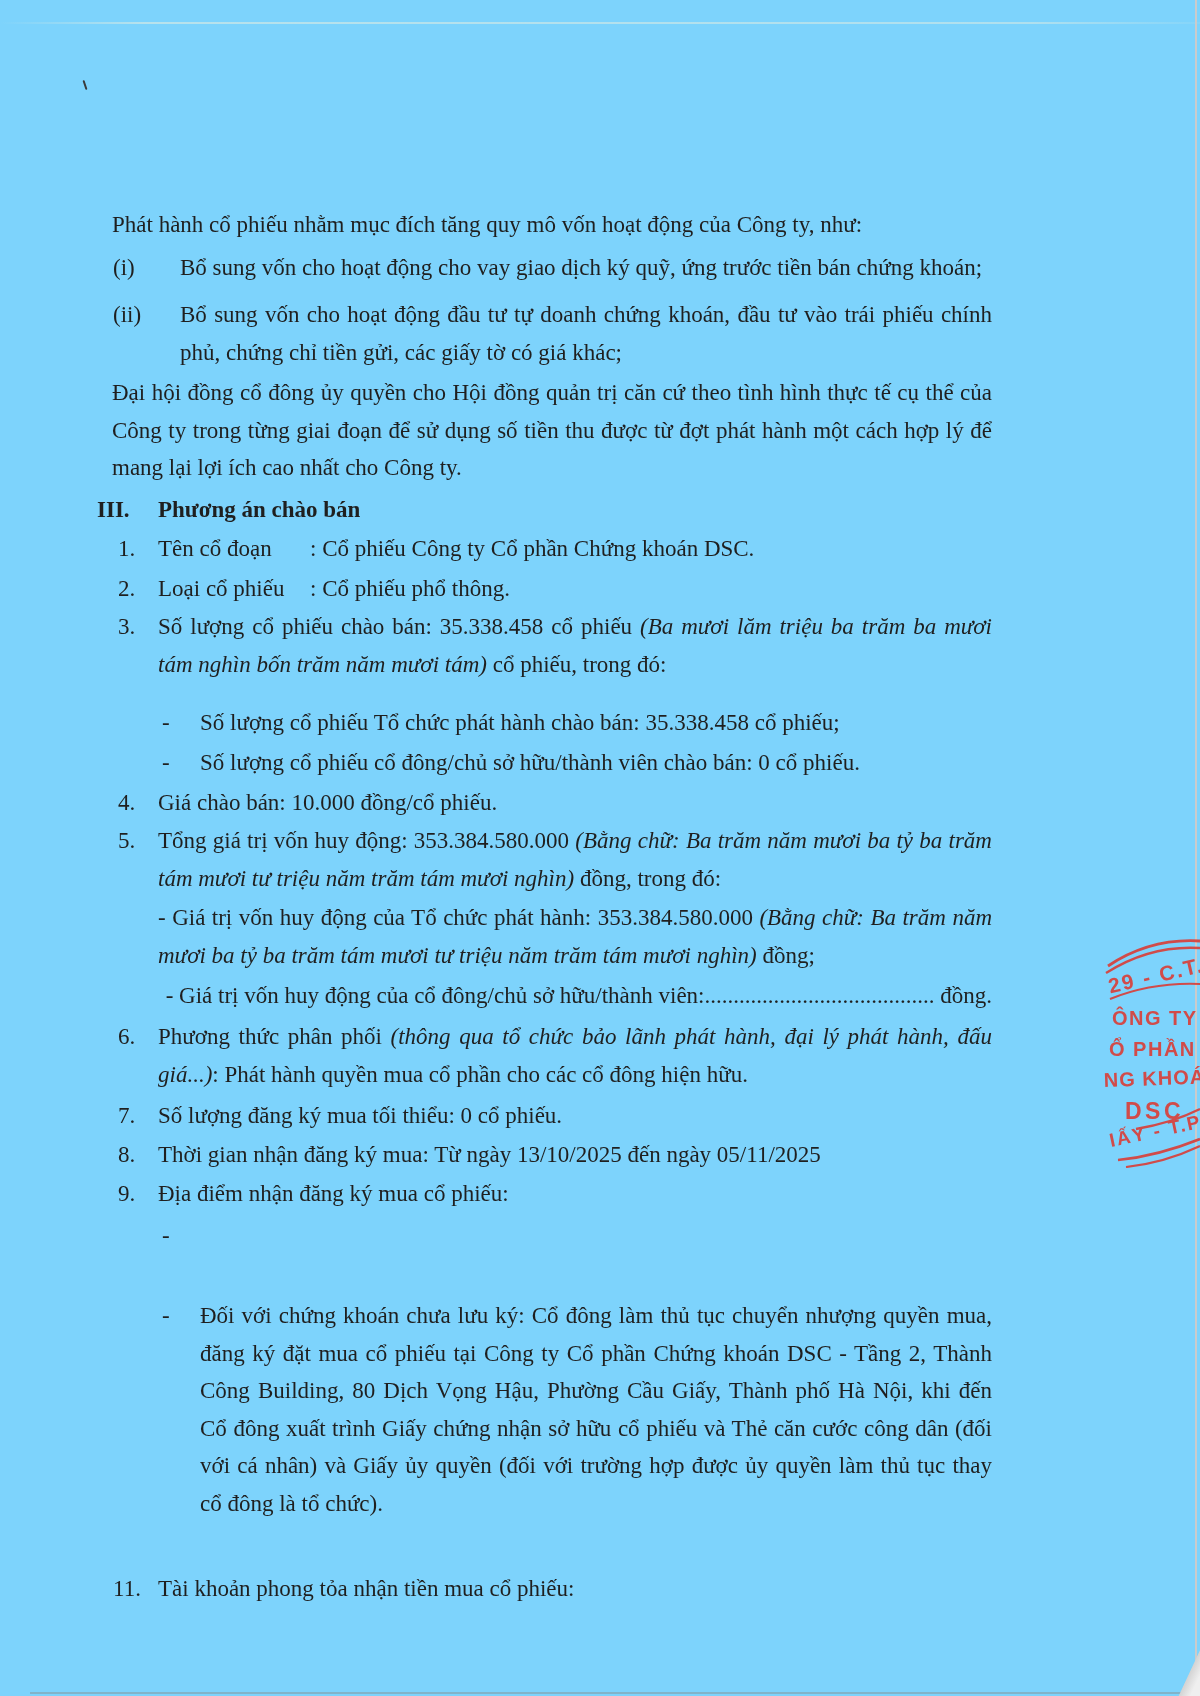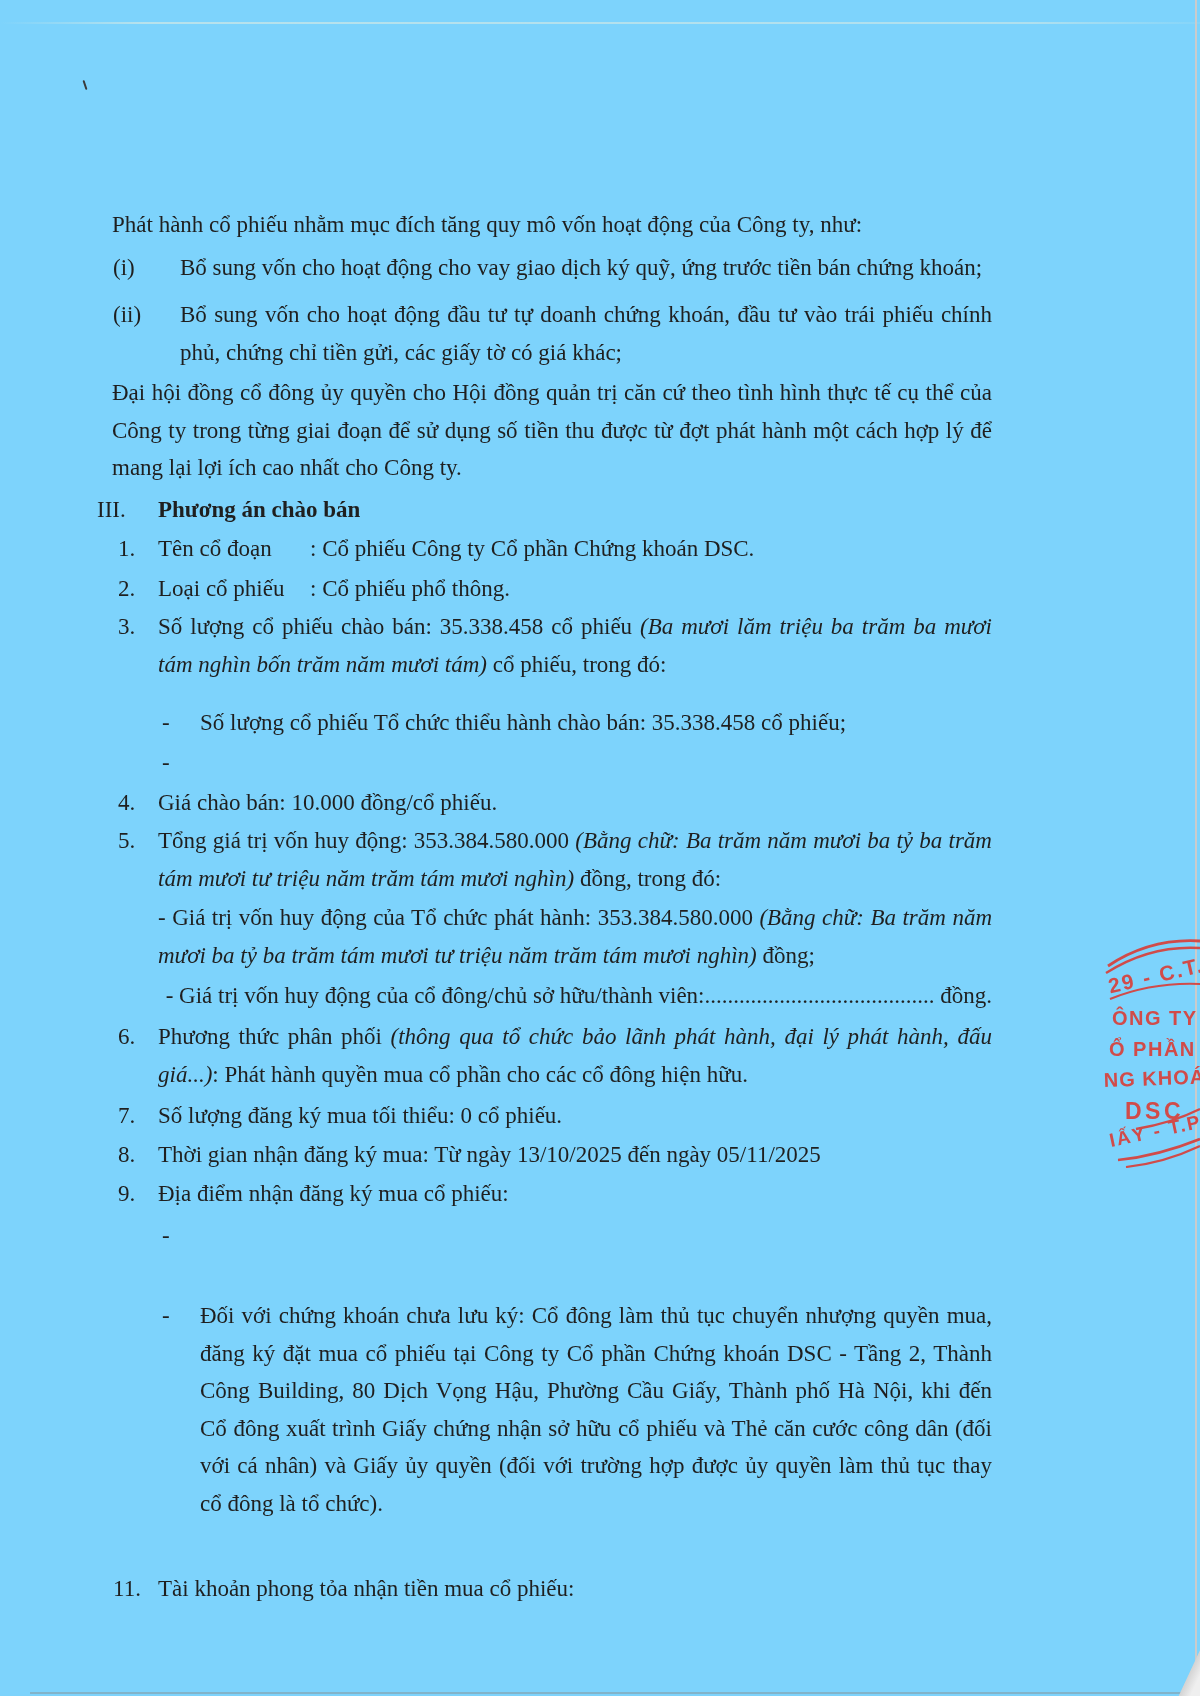--- a/index.html
+++ b/index.html
@@ -12,21 +12,21 @@
   .num-item{left:158px;width:834px;text-align:justify;}
   .roman-item{left:180px;width:812px;text-align:justify;}
   .dash-item{left:200px;width:792px;text-align:justify;}
   .sub-line{left:158px;width:834px;text-align:justify;}
   .marker{position:absolute;top:0;}
   .num-item .marker{left:-40px;}
   .num-item.wide .marker{left:-45px;}
   .roman-item .marker{left:-67px;}
   .dash-item .marker{left:-38px;}
   .heading{left:158px;width:834px;font-weight:bold;}
-  .heading .marker{left:-61px;font-weight:normal;}
+  .heading .marker{left:-61px;font-weight:bold;}
   .it{font-style:italic;}
   .lbl{display:inline-block;width:152px;}
   
   .top-scan-line{position:absolute;top:22px;left:0;width:1200px;height:2px;
     background:linear-gradient(90deg,rgba(205,232,232,0),rgba(203,231,231,.75) 12%,rgba(203,231,231,.65) 86%,rgba(205,232,232,.1));}
   .right-scan-line{position:absolute;top:0;left:1195px;width:2px;height:1696px;background:#cbcbcb;}
   .bottom-scan-line{position:absolute;left:30px;top:1692px;width:1170px;height:2px;background:rgba(140,140,140,.45);}
   .corner-shadow{position:absolute;right:0;bottom:0;width:26px;height:46px;
     background:linear-gradient(115deg,rgba(0,0,0,0) 54%,#d4d4d4 56%,#efefef 80%);}
   .speck{position:absolute;left:84px;top:80px;width:2px;height:10px;background:#3a3a3a;transform:rotate(-18deg);border-radius:1px;}
@@ -79,25 +79,26 @@
     <span class="lbl">Loại cổ phiếu</span><span>: Cổ phiếu phổ thông.</span>
   </div>
 
   <div class="blk num-item" style="top:608px">
     <span class="marker">3.</span>
     <span>Số lượng cổ phiếu chào bán: 35.338.458 cổ phiếu </span><span class="it">(Ba mươi lăm triệu ba trăm ba mươi tám nghìn bốn trăm năm mươi tám)</span><span> cổ phiếu, trong đó:</span>
   </div>
 
   <div class="blk dash-item" style="top:704px">
     <span class="marker">-</span>
-    <span>Số lượng cổ phiếu Tổ chức thiểu hành chào bán: 35.338.458 cổ phiếu;</span>
+    <span>Số lượng cổ phiếu Tổ chức phát hành chào bán: 35.338.458 cổ phiếu;</span>
   </div>
 
   <div class="blk dash-item" style="top:744px">
     <span class="marker">-</span>
+    <span>Số lượng cổ phiếu cổ đông/chủ sở hữu/thành viên chào bán: 0 cổ phiếu.</span>
   </div>
 
   <div class="blk num-item" style="top:784px">
     <span class="marker">4.</span>
     <span>Giá chào bán: 10.000 đồng/cổ phiếu.</span>
   </div>
 
   <div class="blk num-item" style="top:822px">
     <span class="marker">5.</span>
     <span>Tổng giá trị vốn huy động: 353.384.580.000 </span><span class="it">(Bằng chữ: Ba trăm năm mươi ba tỷ ba trăm tám mươi tư triệu năm trăm tám mươi nghìn)</span><span> đồng, trong đó:</span>

